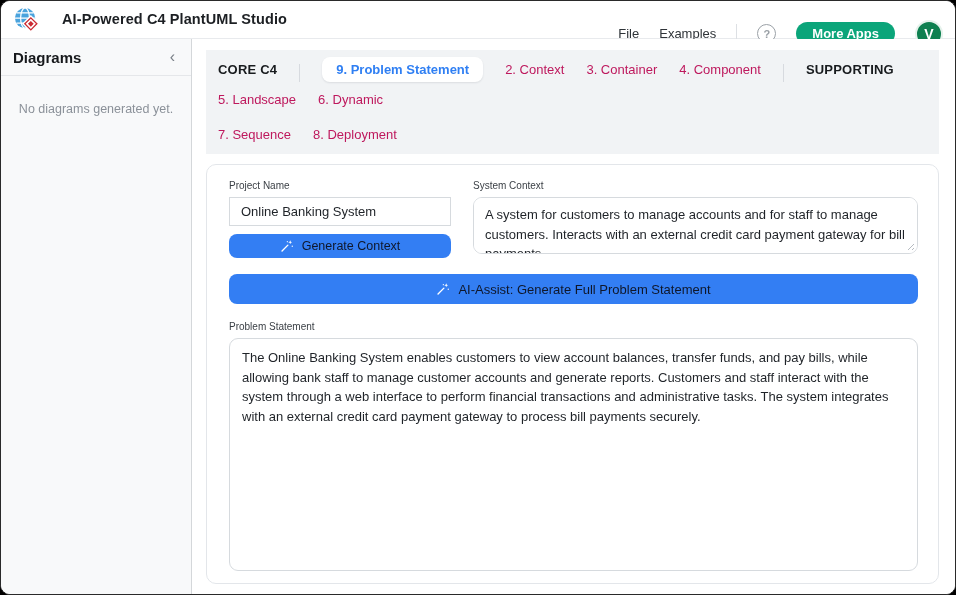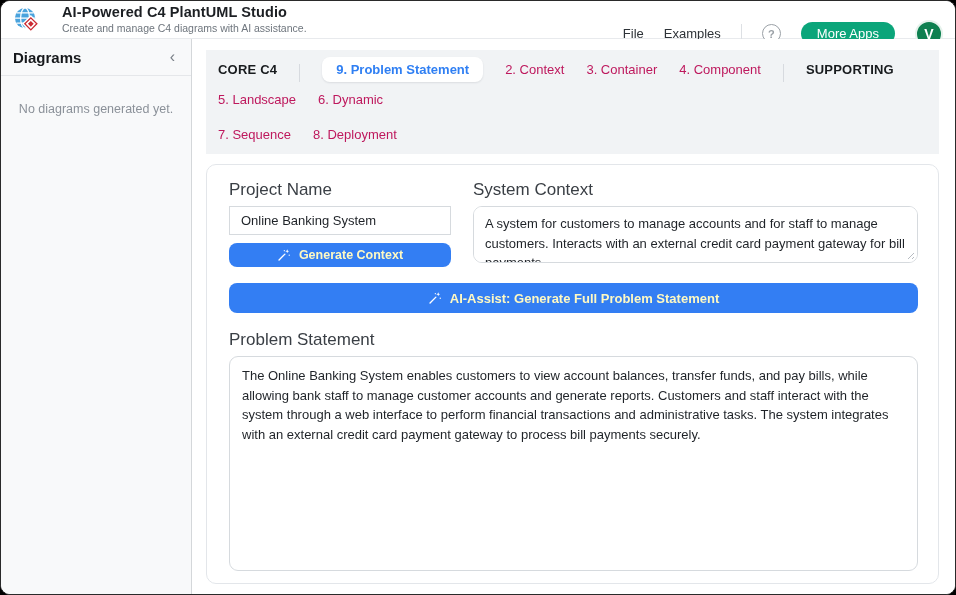--- a/index.html
+++ b/index.html
@@ -23,21 +23,21 @@
   .header-right { margin-left:auto; display:flex; align-items:center; gap:20px;margin-top:28px; }
   .menu-item { font-size:13px; font-weight:500; color:#2e3338; background:none; border:none; cursor:pointer; font-family:inherit; }
   .header-divider { width:1px; height:20px; background:#dde0e4; }
   .help-btn {
     width:19px; height:19px; border-radius:50%; border:1.5px solid #9aa0a6;
     color:#9aa0a6; font-size:11px; font-weight:bold; display:flex; align-items:center;
     justify-content:center; background:#fff; cursor:pointer; font-family:inherit;
   }
   .more-apps {
     background:var(--more-apps-green,#0ba57a); color:#fff; border:none; cursor:pointer;
-    font-family:inherit; font-size:13px; font-weight:normal; padding:4px 16px; border-radius:999px;
+    font-family:inherit; font-size:13px; font-weight:bold; padding:4px 16px; border-radius:999px;
   }
   .avatar {
     width:28px; height:28px; border-radius:50%; background:var(--avatar-green,#0e8050);
     color:#fff; font-size:14px; font-weight:bold; display:flex; align-items:center;
     justify-content:center; border:2px solid #e6f2ec; cursor:pointer;
   }
 
   
   .content-row { flex:1; display:flex; min-height:0; }
   .sidebar {
@@ -71,29 +71,29 @@
     padding:5px 14px; box-shadow:0 1px 2px rgba(20,30,50,.10);
   }
   .tab-break { flex-basis:100%; height:0; }
 
   
   .form-card {
     flex:1; margin:10px 16px 10px 14px; background:#fff; border:1px solid #e3e6ea;
     border-radius:10px; padding:15px 20px 12px 22px; display:flex; flex-direction:column;
     min-height:0;
   }
-  .field-label { font-size:17px; color:#3a3f45; margin-bottom:6px; display:block; }
+  .field-label { font-size:10px; color:#3a3f45; margin-bottom:6px; display:block; }
   .top-grid { display:grid; grid-template-columns:222px 1fr; column-gap:22px; align-items:start; }
   .text-input {
     width:100%; height:29px; border:1px solid #d6dade; border-radius:0; padding:0 11px;
     font-family:inherit; font-size:13px; color:#1f2328; background:#fff; outline:none;
   }
   .btn-blue {
-    background:var(--accent-blue,#337ef3); color:#fef9c3; border:none; border-radius:8px;
-    font-family:inherit; font-weight:bold; cursor:pointer;
+    background:var(--accent-blue,#337ef3); color:#0f172a; border:none; border-radius:8px;
+    font-family:inherit; font-weight:normal; cursor:pointer;
     display:flex; align-items:center; justify-content:center; gap:8px;
   }
   .gen-context-btn { width:100%; height:24px; margin-top:8px; font-size:12.5px; }
   .ta-wrap { position:relative; }
   .textarea {
     width:100%; border:1px solid #d6dade; border-radius:9px; padding:7px 11px;
     font-family:inherit; font-size:13px; color:#1f2328; line-height:1.5; resize:none;
     outline:none; display:block; background:#fff;
   }
   .sc-textarea { height:57px; }
@@ -121,21 +121,20 @@
         <line x1="2" y1="12.5" x2="23" y2="12.5"></line>
         <path d="M3.6 7.2h17.8M3.6 17.8h17.8"></path>
       </g>
       <g transform="rotate(45 18.5 18.5)">
         <rect x="12.7" y="12.7" width="11.6" height="11.6" fill="#cc2b33" stroke="#ffffff" stroke-width="1.4"></rect>
         <rect x="15.6" y="15.6" width="5.8" height="5.8" fill="none" stroke="#ffffff" stroke-width="1.6"></rect>
       </g>
     </svg>
     <div class="title-block">
       <div class="app-title">AI-Powered C4 PlantUML Studio</div>
-      <div class="app-subtitle">Create and manage C4 diagrams with AI assistance.</div>
     </div>
     <div class="header-right">
       <button class="menu-item">File</button>
       <button class="menu-item">Examples</button>
       <div class="header-divider"></div>
       <button class="help-btn">?</button>
       <button class="more-apps">More Apps</button>
       <div class="avatar">V</div>
     </div>
   </div>

